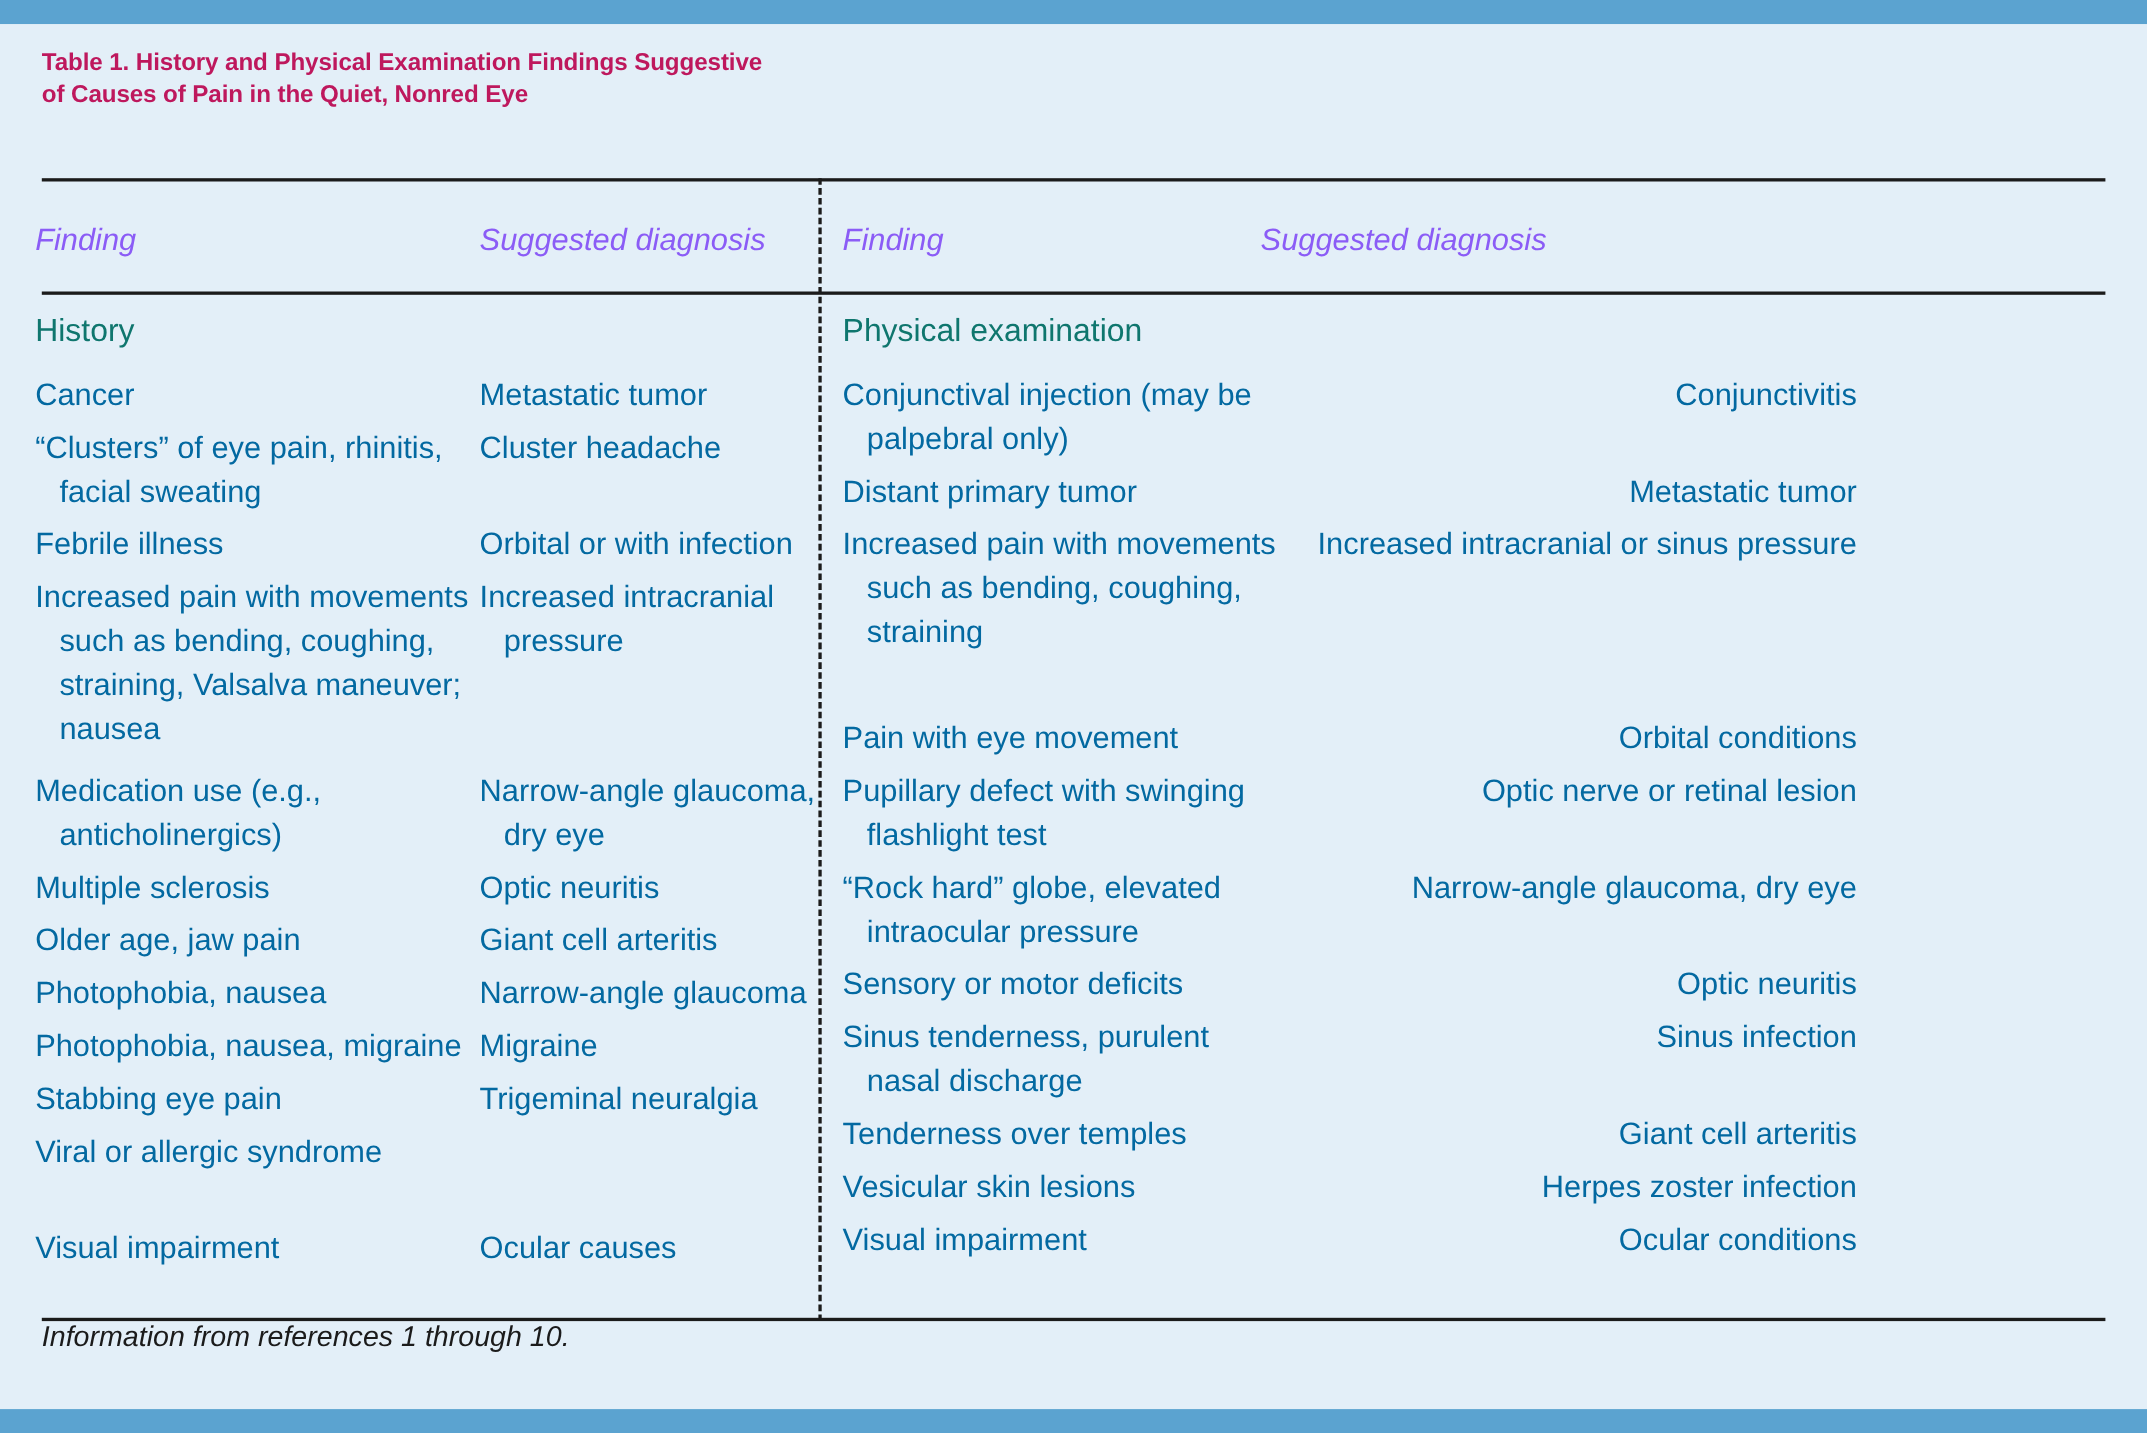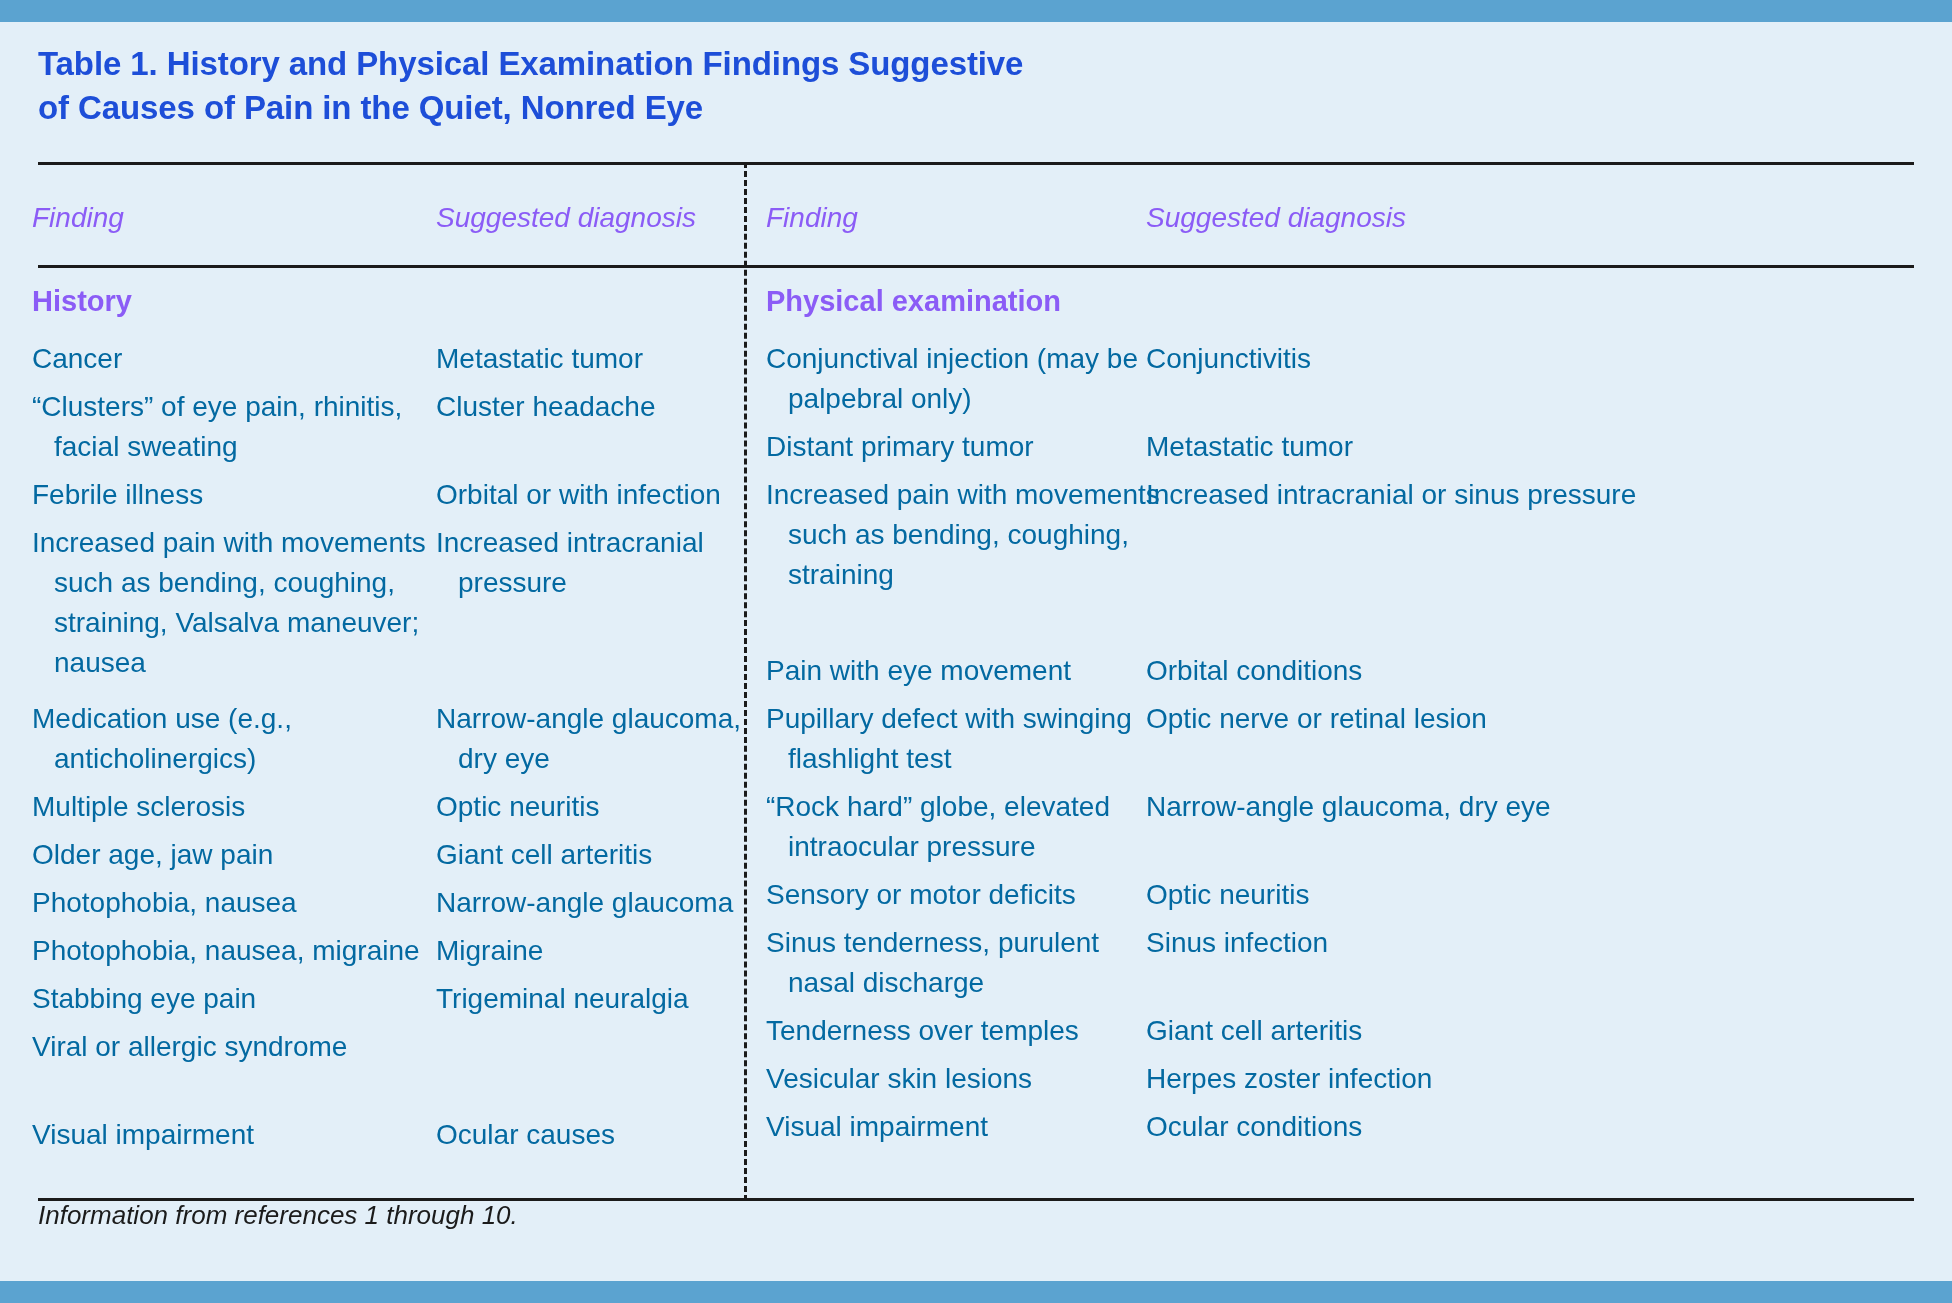--- a/index.html
+++ b/index.html
@@ -10,22 +10,22 @@
     color:#1b1b1b;
     overflow:hidden;
   }
   .page{position:relative;width:1952px;height:1303px;box-sizing:border-box;}
   .topbar{position:absolute;left:0;top:0;width:1952px;height:22px;background:#5ba3d0;}
   .botbar{position:absolute;left:0;bottom:0;width:1952px;height:22px;background:#5ba3d0;}
   .inner{position:absolute;left:0;top:22px;width:1952px;height:1259px;background:#e3eff8;}
 
   .title{
     position:absolute;left:38px;top:20px;width:1400px;
-    font-size:33px;font-weight:bold;line-height:1.34;
-    color:#1d4ed8;letter-spacing:-0.1px;
+    font-size:22px;font-weight:bold;line-height:1.34;
+    color:#be185d;letter-spacing:-0.1px;
   }
   .title .l2{display:block;}
 
   .rule-top{position:absolute;left:38px;top:140px;width:1876px;height:3px;background:#1b1b1b;}
   .rule-mid{position:absolute;left:38px;top:243px;width:1876px;height:3px;background:#1b1b1b;}
   .rule-bot{position:absolute;left:38px;top:1176px;width:1876px;height:3px;background:#1b1b1b;}
 
   .vdash{
     position:absolute;left:744px;top:140px;width:0;height:1039px;
     border-left:3px dashed #1b1b1b;
@@ -38,36 +38,36 @@
   .hdr.f1{left:32px;}
   .hdr.d1{left:436px;}
   .hdr.f2{left:766px;}
   .hdr.d2{left:1146px;}
 
   .colgroup{position:absolute;top:262px;}
   .colgroup.left{left:32px;width:700px;}
   .colgroup.right{left:766px;width:1150px;}
 
   .secttitle{
-    font-size:29px;font-weight:bold;color:#8b5cf6;
+    font-size:29px;font-weight:normal;color:#0f766e;
     margin:0 0 20px 0;line-height:1.2;
   }
   .colgroup.right .secttitle{margin-bottom:20px;}
 
   .row{position:relative;display:block;}
   .cell{
     position:absolute;top:0;
     font-size:28px;line-height:1.43;
     text-indent:-22px;padding-left:22px;
     color:#0369a1;
   }
   .colgroup.left .cell.finding{left:0;width:400px;}
   .colgroup.left .cell.diag{left:404px;width:300px;}
   .colgroup.right .cell.finding{left:0;width:380px;}
-  .colgroup.right .cell.diag{left:380px;width:520px;}
+  .colgroup.right .cell.diag{left:380px;width:520px;text-align:right;}
 
   .footnote{
     position:absolute;left:38px;top:1178px;
     font-style:italic;font-size:26px;color:#1b1b1b;
   }
 </style>
 </head>
 <body>
 
 <div class="page">

